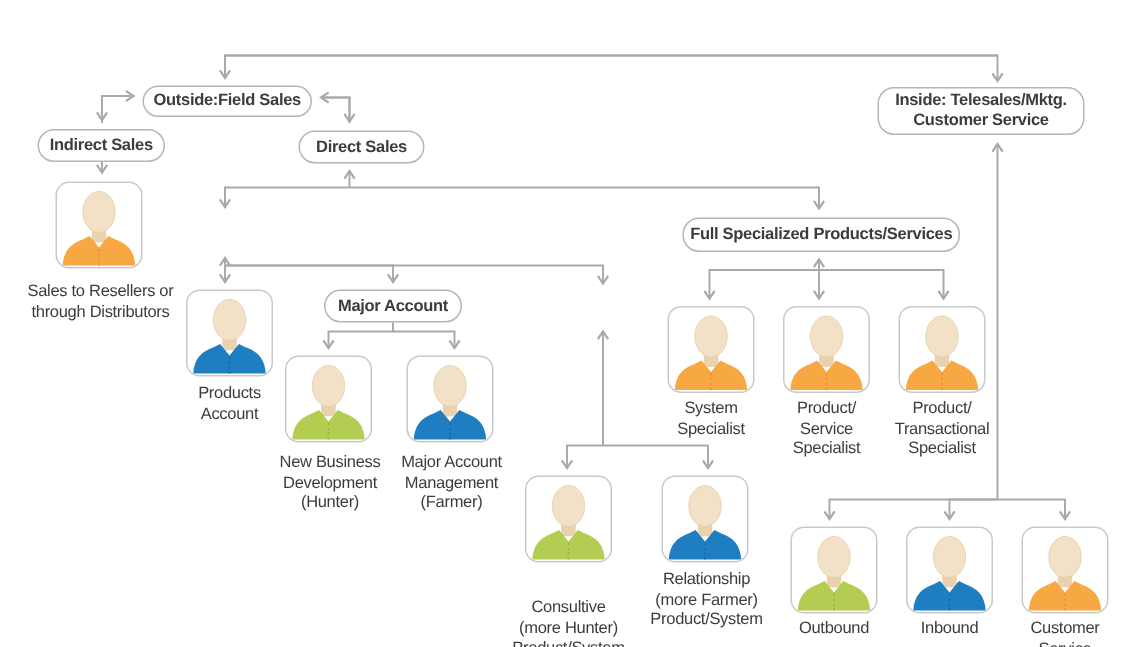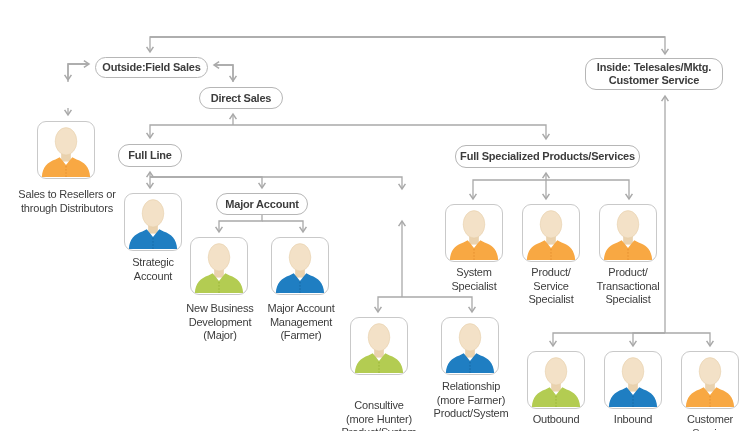--- a/index.html
+++ b/index.html
@@ -78,26 +78,26 @@
   </svg>
 
   <div class="pill" style="left:95px;top:45px;width:113px;height:21px">
     <span class="b">Outside:</span>
       <span class="rest"> Field Sales</span>
   </div>
   <div class="pill" style="left:585px;top:46px;width:138px;height:32px">
     <span style="display:inline"><span class="b">Inside:</span><span class="rest"> Telesales/Mktg.
 Customer Service</span></span>
   </div>
+  <div class="pill" style="left:25px;top:74px;width:85px;height:22px">
+    <span>Indirect Sales</span>
+  </div>
   <div class="pill" style="left:199px;top:75px;width:84px;height:22px">
     <span>Direct Sales</span>
   </div>
-  <div class="pill" style="left:118px;top:132px;width:64px;height:23px">
-    <span>Full Line</span>
-  </div>
   <div class="pill" style="left:455px;top:133px;width:185px;height:23px">
     <span>Full Specialized Products/Services</span>
   </div>
   <div class="pill" style="left:216px;top:181px;width:92px;height:22px">
     <span>Major Account</span>
   </div>
 
   <div class="card" style="left:37px;top:109px">
       <svg viewBox="0 0 58 58">
   <rect class="neck" x="24" y="26" width="10" height="15" style="fill: rgb(234, 210, 174);"></rect>
@@ -190,25 +190,25 @@
       <svg viewBox="0 0 58 58">
   <rect class="neck" x="24" y="26" width="10" height="15" style="fill: rgb(234, 210, 174);"></rect>
   <ellipse class="head" cx="29" cy="20" rx="11.2" ry="14.2" style="fill: rgb(243, 225, 199);"></ellipse>
   <path class="shirt" d="M4,57 C4.5,46.5 10,41.5 18,38.8 L22.5,36.6 L29,44.5 L35.5,36.6 L40,38.8 C48,41.5 53.5,46.5 54,57 Z" style="fill: rgb(248, 168, 67);"></path>
   <path class="seam" d="M29,45.5 V57" style="stroke: rgb(224, 137, 43);"></path>
 </svg>
     </div>
 
   <div class="plabel" style="left:2px;width:130px;top:176px">Sales to Resellers or
 through Distributors</div>
-  <div class="plabel" style="left:93px;width:120px;top:244px">Strategic
+  <div class="plabel" style="left:93px;width:120px;top:244px">Products
 Account</div>
   <div class="plabel" style="left:160px;width:120px;top:290px">New Business
 Development
-(Major)</div>
+(Hunter)</div>
   <div class="plabel" style="left:241px;width:120px;top:290px">Major Account
 Management
 (Farmer)</div>
   <div class="plabel" style="left:319px;width:120px;top:387px">Consultive
 (more Hunter)
 Product/System</div>
   <div class="plabel" style="left:411px;width:120px;top:368px">Relationship
 (more Farmer)
 Product/System</div>
   <div class="plabel" style="left:414px;width:120px;top:254px">System

